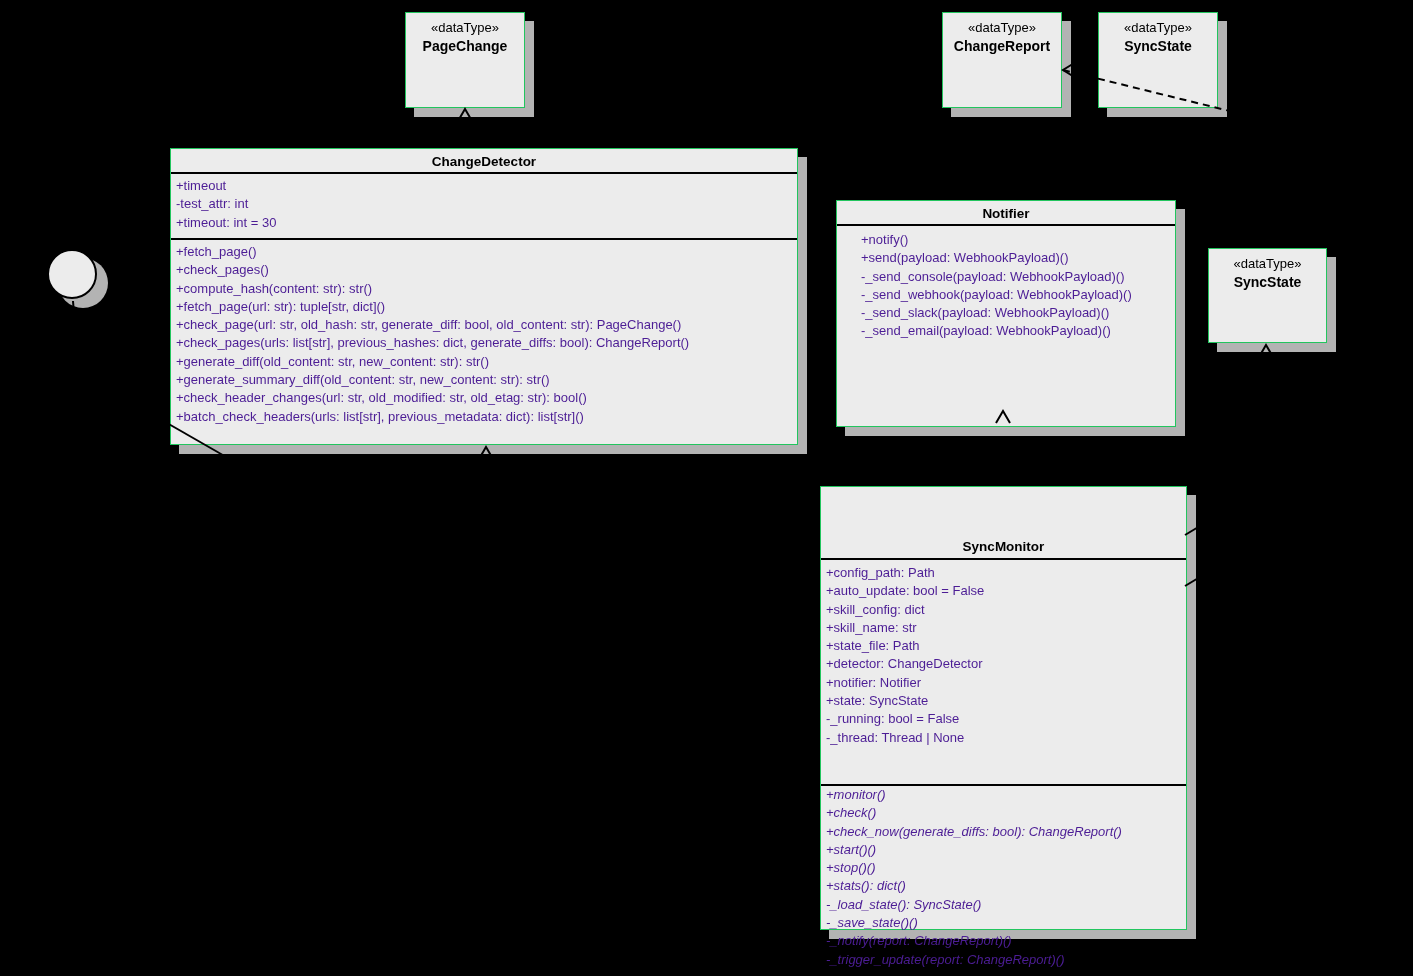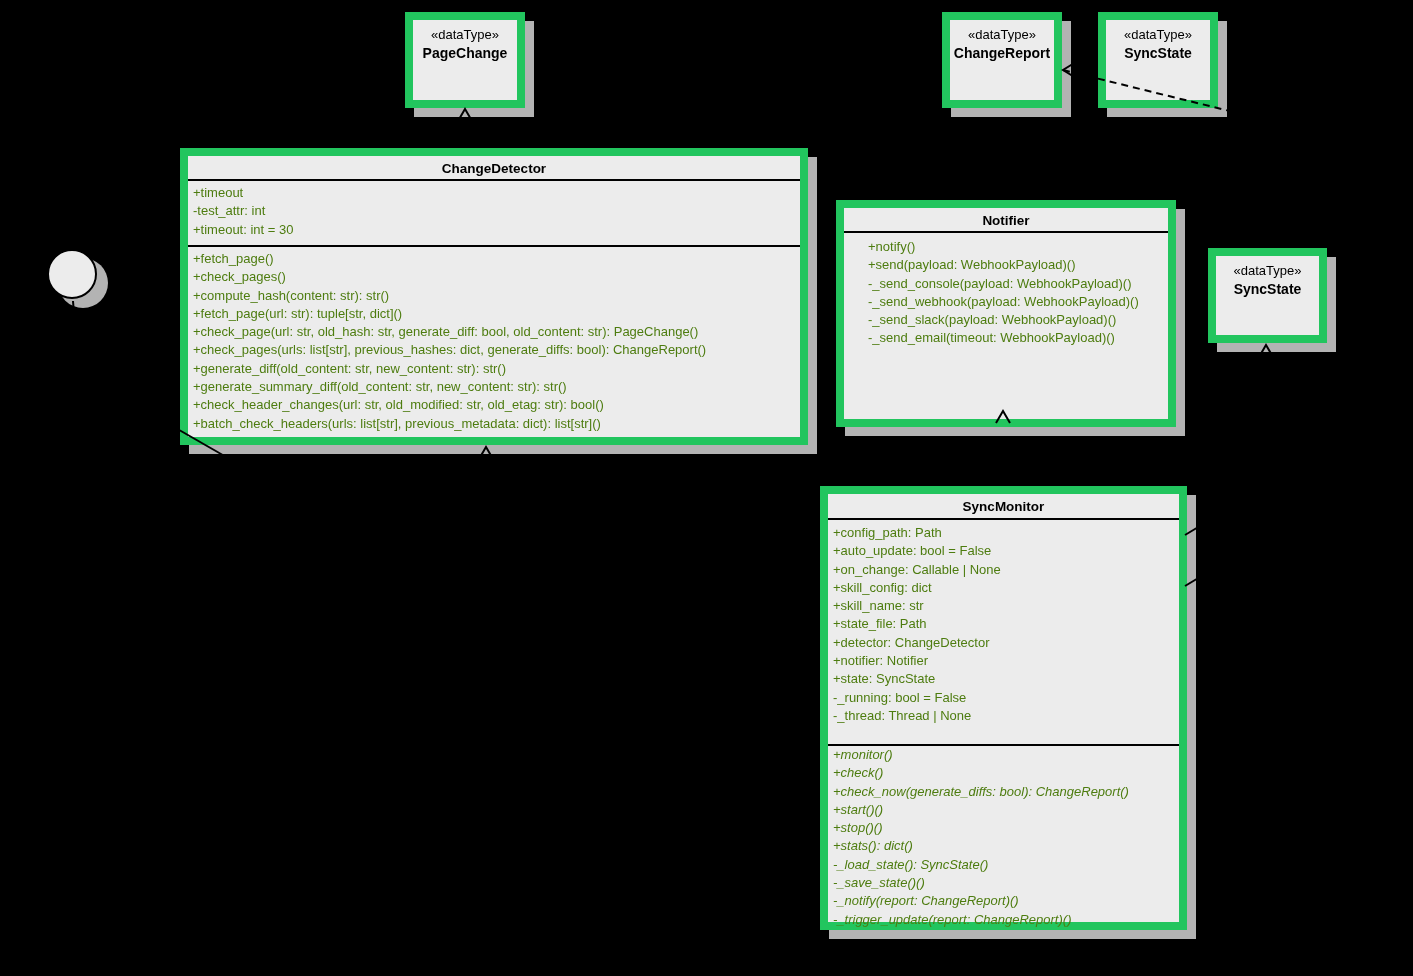--- a/index.html
+++ b/index.html
@@ -6,21 +6,21 @@
   body {
     width:1413px; height:976px;
     background:#000000;
     position:relative;
     overflow:hidden;
     font-family:"Liberation Sans", sans-serif;
   }
   .uml-box {
     position:absolute;
     background:#ececec;
-    border:8px solid #22c55e;
+    border:1px solid #22c55e;
     box-shadow:9px 9px 0 #b3b3b3;
     box-sizing:border-box;
     color:#000;
   }
   .dt-stereo {
     text-align:center;
     font-size:13px;
     margin-top:7px;
     white-space:nowrap;
   }
@@ -43,21 +43,21 @@
   .compartment {
     box-sizing:border-box;
     padding:3px 5px 0 5px;
     overflow:hidden;
   }
   .compartment.attrs { border-bottom:2px solid #000; }
   .member {
     font-size:13px;
     line-height:18.3px;
     white-space:nowrap;
-    color:#4d7c0f;
+    color:#4c1d95;
   }
   .lollipop {
     position:absolute;
     left:47px; top:249px;
     width:50px; height:50px;
     border:2px solid #000;
     border-radius:50%;
     background:#ececec;
     box-shadow:11px 9px 0 #b3b3b3;
     box-sizing:border-box;
@@ -85,21 +85,21 @@
 <div class="uml-box" style="left:1098px; top:12px; width:120px; height:96px;">
   <div class="dt-stereo">«dataType»</div>
   <div class="dt-name">SyncState</div>
 </div>
 
 <div class="uml-box" style="left:1208px; top:248px; width:119px; height:95px;">
   <div class="dt-stereo">«dataType»</div>
   <div class="dt-name">SyncState</div>
 </div>
 
-<div class="uml-box" style="left:180px; top:148px; width:628px; height:297px;">
+<div class="uml-box" style="left:170px; top:148px; width:628px; height:297px;">
   <div class="class-title">ChangeDetector</div>
   <div class="compartment attrs" style="height:66px;">
       <div class="member">+timeout</div>
       <div class="member">-test_attr: int</div>
       <div class="member">+timeout: int = 30</div>
     </div>
   <div class="compartment methods">
       <div class="member">+fetch_page()</div>
       <div class="member">+check_pages()</div>
       <div class="member">+compute_hash(content: str): str()</div>
@@ -114,30 +114,29 @@
 </div>
 
 <div class="uml-box" style="left:836px; top:200px; width:340px; height:227px;">
   <div class="class-title">Notifier</div>
   <div class="compartment methods" style="padding-top:5px;padding-left:24px;">
       <div class="member">+notify()</div>
       <div class="member">+send(payload: WebhookPayload)()</div>
       <div class="member">-_send_console(payload: WebhookPayload)()</div>
       <div class="member">-_send_webhook(payload: WebhookPayload)()</div>
       <div class="member">-_send_slack(payload: WebhookPayload)()</div>
-      <div class="member">-_send_email(timeout: WebhookPayload)()</div>
+      <div class="member">-_send_email(payload: WebhookPayload)()</div>
     </div>
 </div>
 
 <div class="uml-box" style="left:820px; top:486px; width:367px; height:444px;">
-  <div class="class-title" style="height:26px; ">SyncMonitor</div>
+  <div class="class-title" style="height:26px; margin-top:47px;">SyncMonitor</div>
   <div class="compartment attrs" style="height:226px; padding-top:4px;">
       <div class="member">+config_path: Path</div>
       <div class="member">+auto_update: bool = False</div>
-      <div class="member">+on_change: Callable | None</div>
       <div class="member">+skill_config: dict</div>
       <div class="member">+skill_name: str</div>
       <div class="member">+state_file: Path</div>
       <div class="member">+detector: ChangeDetector</div>
       <div class="member">+notifier: Notifier</div>
       <div class="member">+state: SyncState</div>
       <div class="member">-_running: bool = False</div>
       <div class="member">-_thread: Thread | None</div>
     </div>
   <div class="compartment methods" style="padding-top:0;font-style:italic;">

